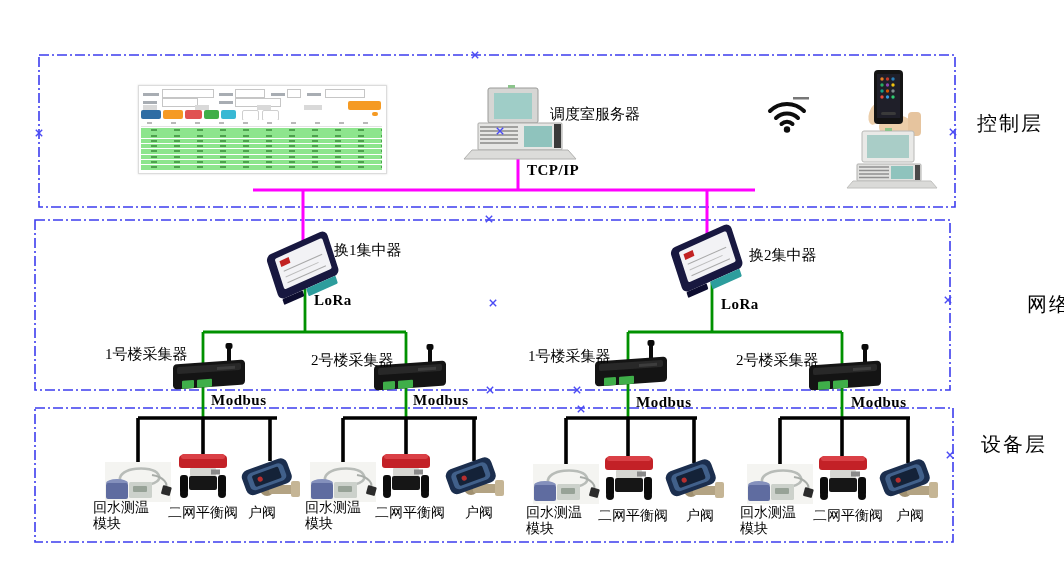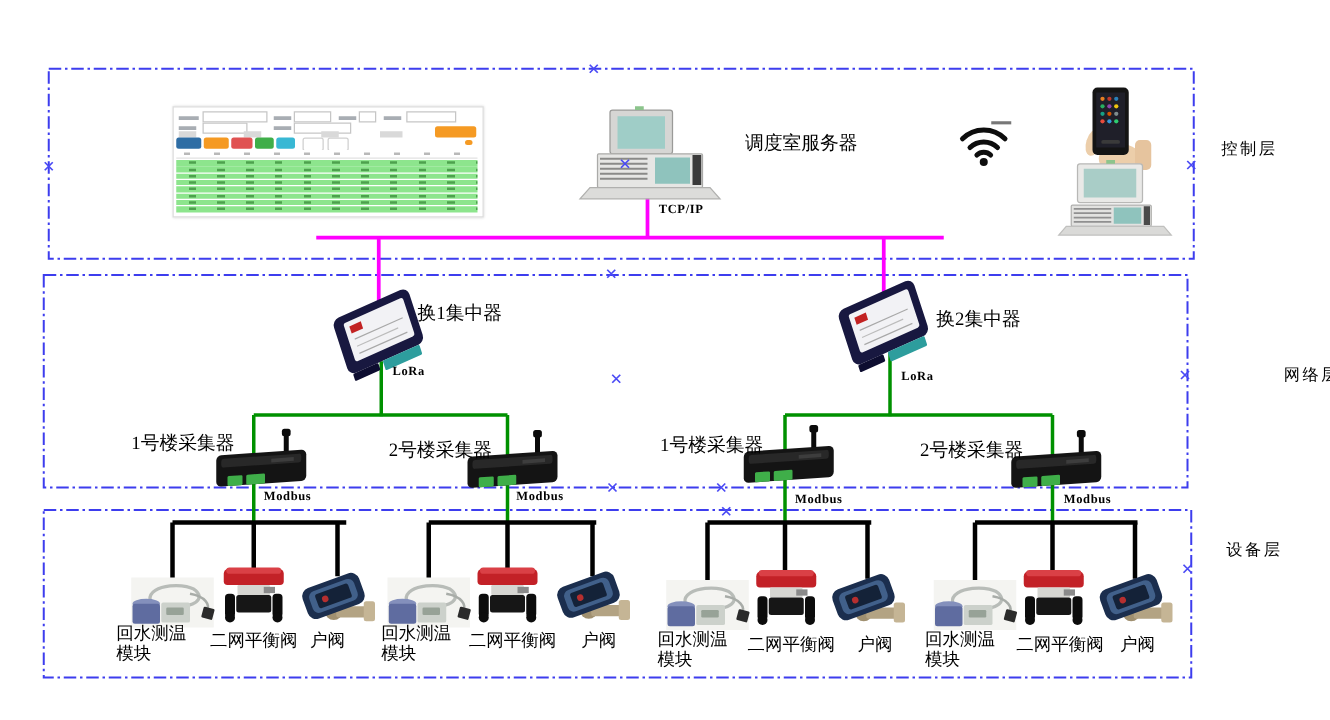--- a/index.html
+++ b/index.html
@@ -5,22 +5,22 @@
   :root{
     --c-tcp:#ff00ff; --c-lora:#009100; --c-mod:#000000; --c-border:#3d3dee;
   }
   html,body{margin:0;padding:0;background:#fff;}
   #stage{position:relative;width:1064px;height:576px;background:#fff;overflow:hidden;
          font-family:"Liberation Serif", serif;}
   #netsvg{position:absolute;left:0;top:0;}
   .lbl{position:absolute;color:#000;font-size:15px;white-space:nowrap;}
   .lbl.small{font-size:14px;}
   .lbl.wrap{white-space:normal;line-height:1.12;}
-  .lbl.en{font-weight:bold;font-size:10px;letter-spacing:.5px;}
-  .lbl.layer{font-size:13px;letter-spacing:2px;}
+  .lbl.en{font-weight:bold;font-size:15px;letter-spacing:.5px;}
+  .lbl.layer{font-size:20px;letter-spacing:2px;}
   #title{position:absolute;left:282px;top:3px;width:500px;text-align:center;
          font-size:29px;font-weight:bold;letter-spacing:7px;color:#000;}
   
   .shot{position:absolute;left:138px;top:85px;width:247px;height:87px;background:#fff;
         border:1px solid #dcdcdc;box-shadow:0 0 2px rgba(0,0,0,.15);}
   .shot *{position:absolute;}
   .lb{height:3px;background:#a8adb3;}
   .ip{height:7px;background:#fff;border:1px solid #c6c6c6;}
   .chip{height:5px;background:#d9d9d9;}
   .btn{height:9px;border-radius:2px;}
@@ -277,21 +277,21 @@
   <div class="grow" style="top:63.2px"></div>
   <div class="grow" style="top:68.5px"></div>
   <div class="grow" style="top:73.8px"></div>
   <div class="grow" style="top:79.1px"></div>
 </div>
 
 <div class="lbl layer" style="left:977px;top:110px">控制层</div>
 <div class="lbl layer" style="left:1027px;top:291px">网络层</div>
 <div class="lbl layer" style="left:981px;top:431px">设备层</div>
 
-<div class="lbl" style="left:596px;top:105px">调度室服务器</div>
+<div class="lbl" style="left:550px;top:105px">调度室服务器</div>
 <div class="lbl en" style="left:527px;top:162px">TCP/IP</div>
 
 <div class="lbl" style="left:334px;top:241px">换1集中器</div>
 <div class="lbl" style="left:749px;top:246px">换2集中器</div>
 <div class="lbl en" style="left:314px;top:292px">LoRa</div>
 <div class="lbl en" style="left:721px;top:296px">LoRa</div>
 <div class="lbl" style="left:105px;top:345px">1号楼采集器</div>
 <div class="lbl" style="left:311px;top:351px">2号楼采集器</div>
 <div class="lbl" style="left:528px;top:347px">1号楼采集器</div>
 <div class="lbl" style="left:736px;top:351px">2号楼采集器</div>

